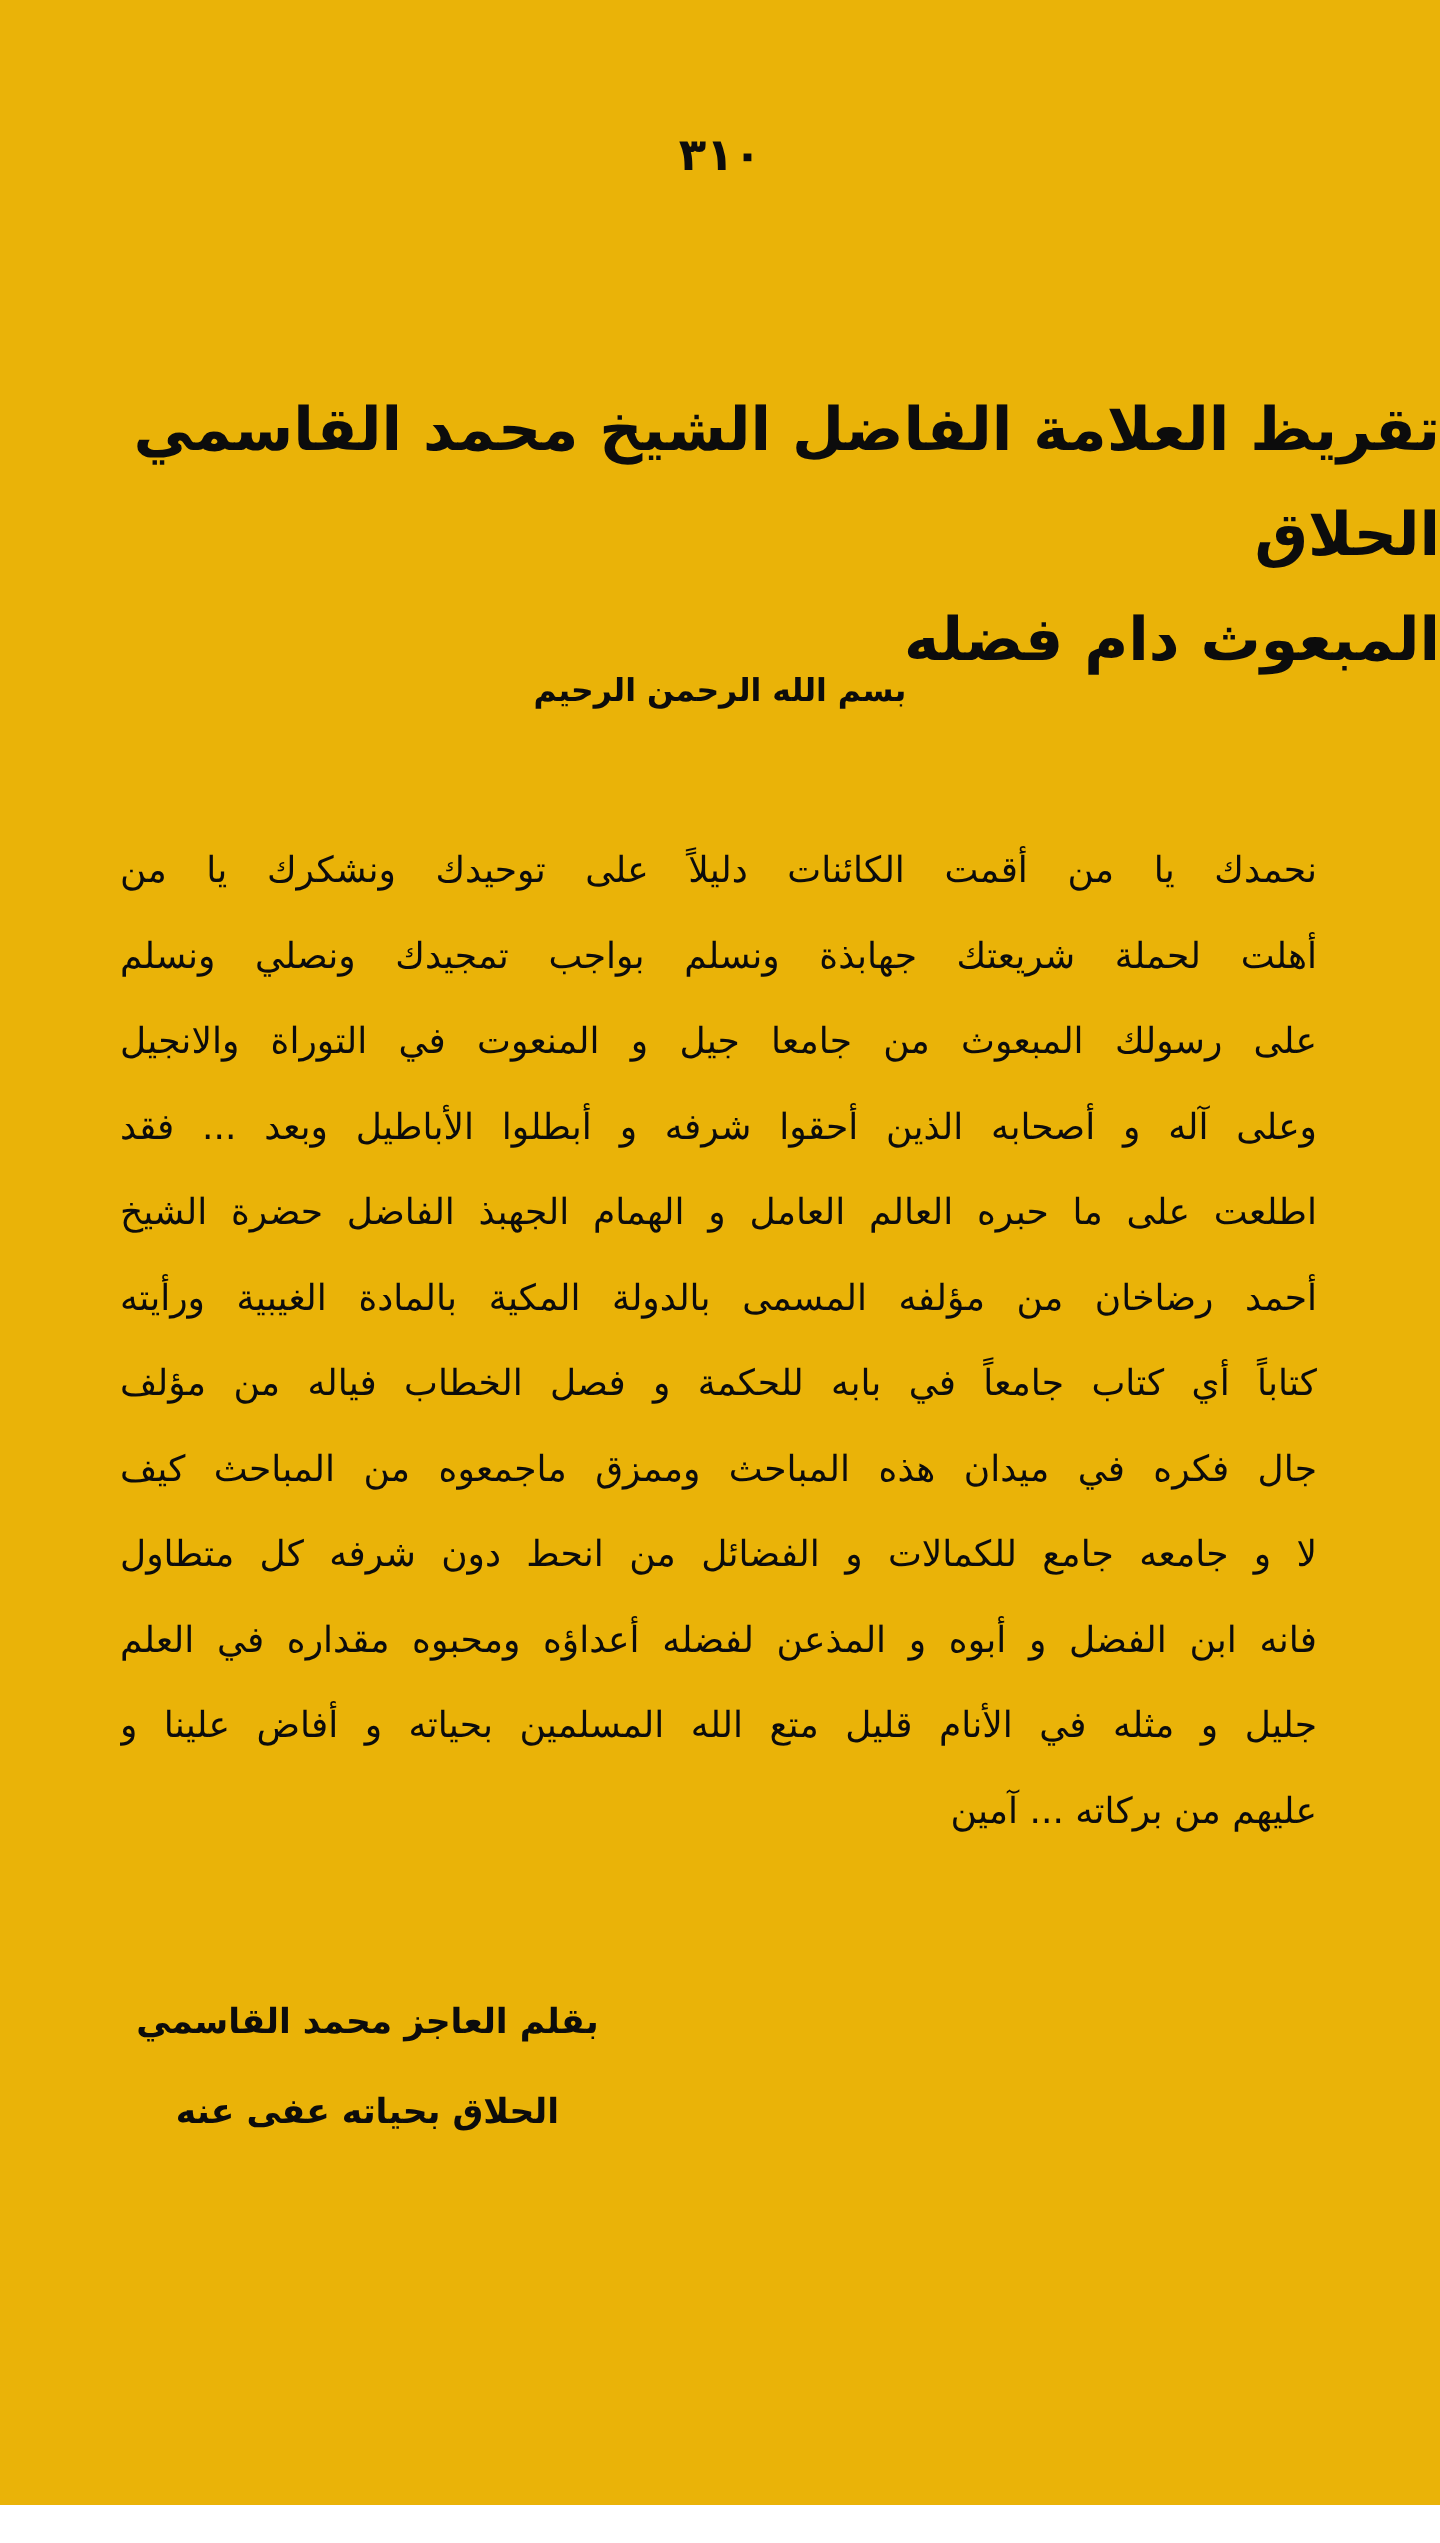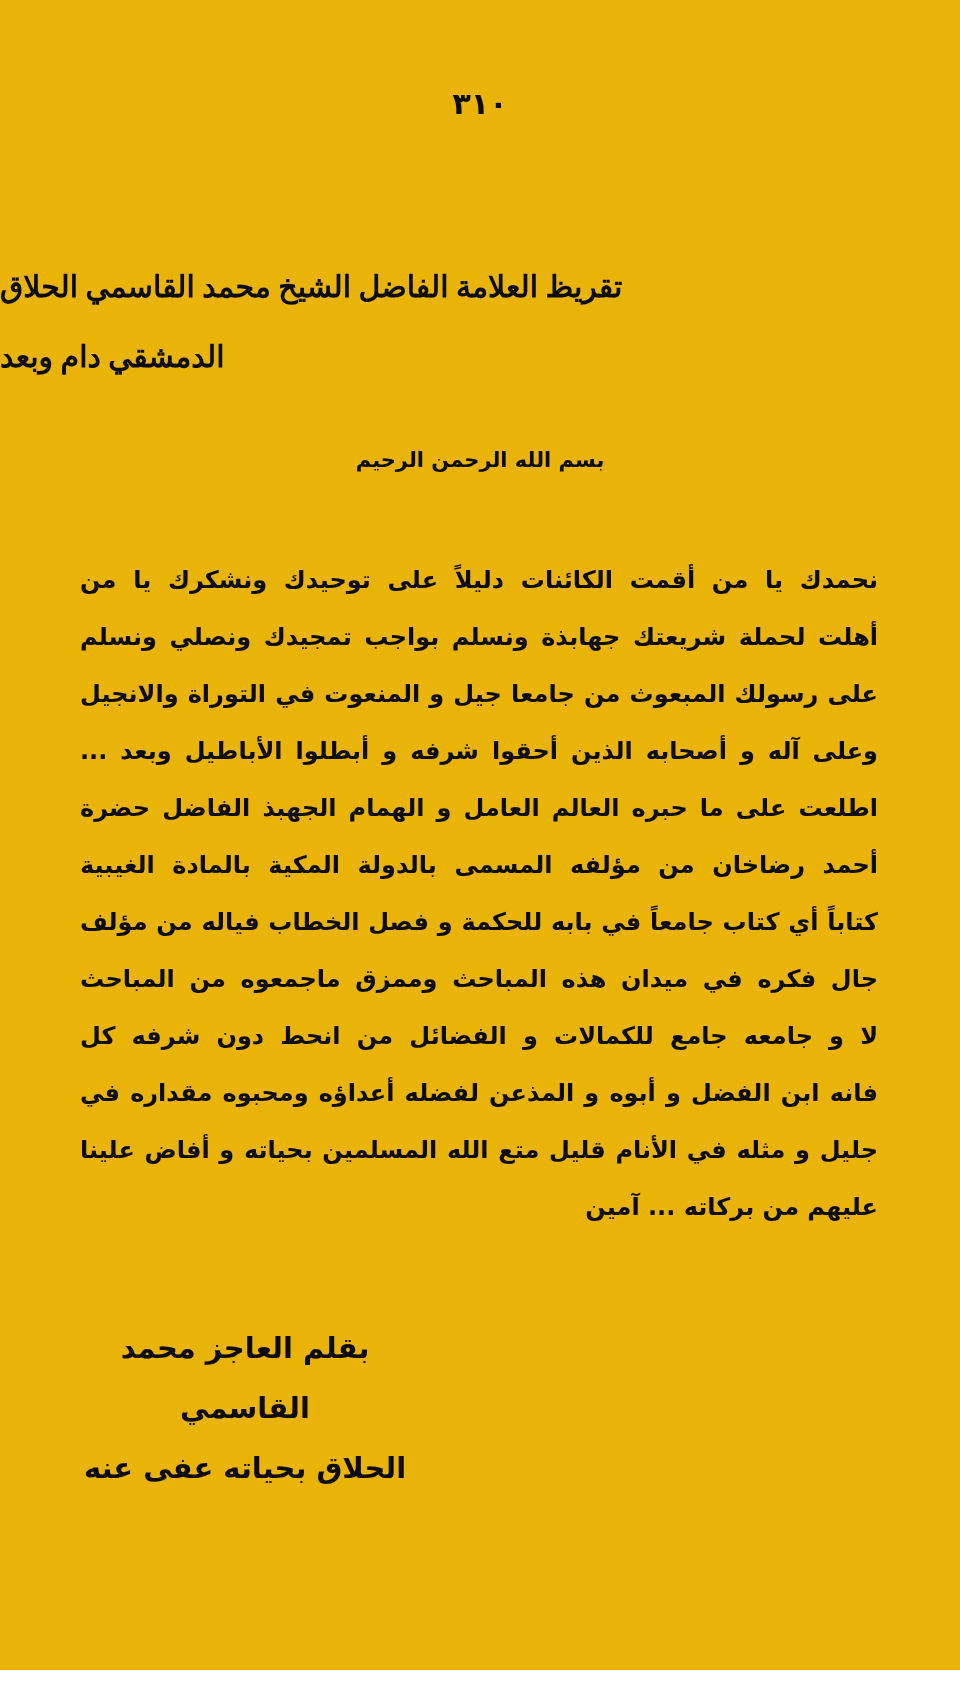--- a/index.html
+++ b/index.html
@@ -25,74 +25,73 @@
     text-align: center;
     font-size: 30px;
     font-weight: bold;
     letter-spacing: 2px;
   }
   .title-block {
     position: absolute;
     top: 252px;
     left: 0;
     width: 100%;
-    text-align: left;
-    font-size: 30px;
+    text-align: right;
+    font-size: 40px;
     font-weight: bold;
     line-height: 70px;
-    font-family: Liberation Serif, serif;
   }
   .basmala {
     position: absolute;
     top: 448px;
     left: 0;
     width: 100%;
     text-align: center;
     font-size: 21px;
     font-weight: bold;
   }
   .body-block {
     position: absolute;
     top: 552px;
     right: 82px;
     left: 80px;
     font-size: 24px;
-    font-weight: bold;
+    font-weight: normal;
   }
   .body-block .line {
     height: 57px;
     line-height: 57px;
     text-align: justify;
     text-align-last: justify;
     overflow: hidden;
   }
   .body-block .line.last {
     text-align-last: right;
   }
   .signature-block {
     position: absolute;
     top: 1318px;
     left: 60px;
     width: 370px;
     text-align: center;
-    font-size: 29px;
+    font-size: 23px;
     font-weight: bold;
     line-height: 60px;
   }
 </style>
 </head>
 <body>
 
 <div class="page">
 
   <div class="page-number">٣١٠</div>
 
   <div class="title-block">
     <div>تقريظ العلامة الفاضل الشيخ محمد القاسمي الحلاق</div>
-    <div>الدمشقي دام وبعد</div>
+    <div>المبعوث دام فضله</div>
   </div>
 
   <div class="basmala">بسم الله الرحمن الرحيم</div>
 
   <div class="body-block">
     <div class="line">نحمدك يا من أقمت الكائنات دليلاً على توحيدك ونشكرك يا من</div>
     <div class="line">أهلت لحملة شريعتك جهابذة ونسلم بواجب تمجيدك ونصلي ونسلم</div>
     <div class="line">على رسولك المبعوث من جامعا جيل و المنعوت في التوراة والانجيل</div>
     <div class="line">وعلى آله و أصحابه الذين أحقوا شرفه و أبطلوا الأباطيل وبعد ... فقد</div>
     <div class="line">اطلعت على ما حبره العالم العامل و الهمام الجهبذ الفاضل حضرة الشيخ</div>

